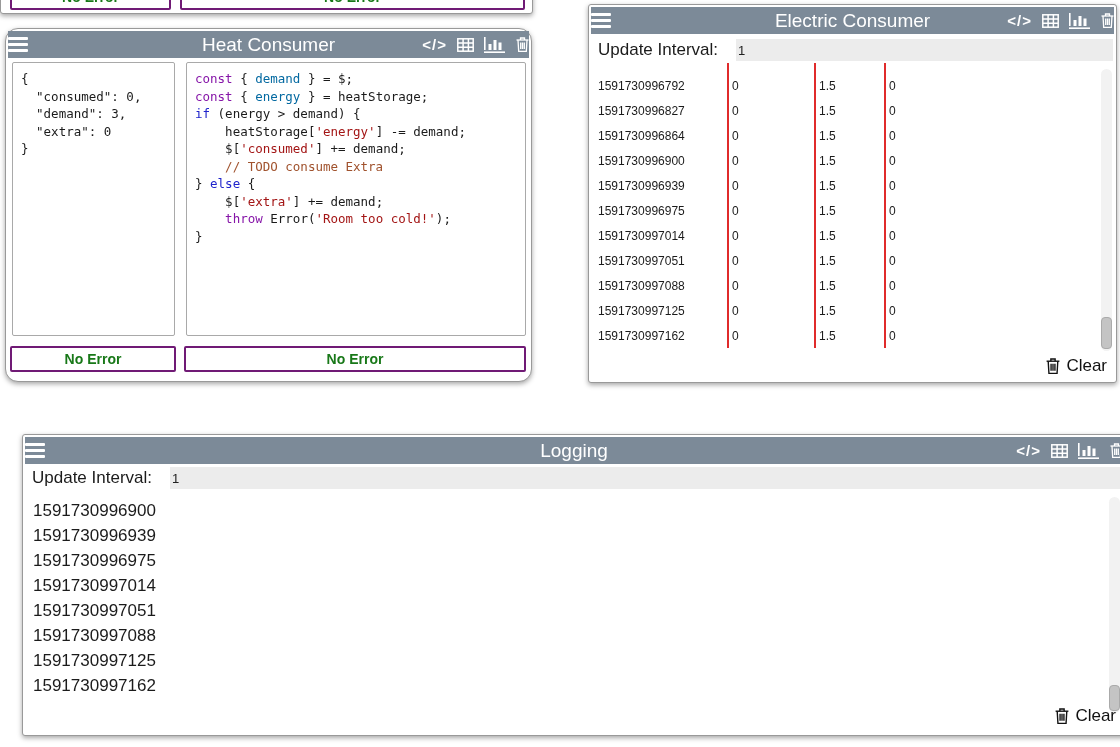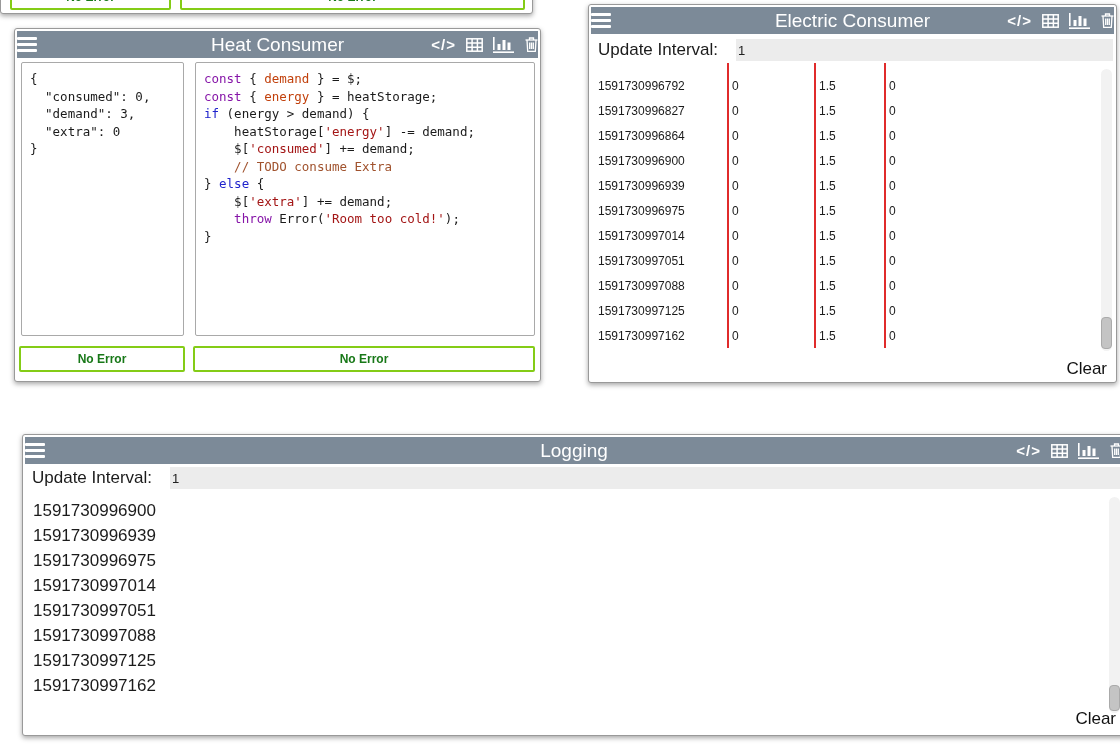--- a/index.html
+++ b/index.html
@@ -24,25 +24,25 @@
   .ui-input{flex:1;background:#ececec;height:22px;font-size:13px;display:flex;
             align-items:center;padding-left:2px;color:#222;}
 
   
   .code-box{position:absolute;margin:0;background:#fff;border:1px solid #a9a9a9;border-radius:2px;
             padding:7px 4px 6px 8px;font-family:"DejaVu Sans Mono",monospace;
             font-size:12.5px;line-height:17.5px;overflow:hidden;box-sizing:border-box;}
   .cl{white-space:pre;}
   .tk-kw1{color:#8615a8;}      
   .tk-kw2{color:#1f23cc;}      
-  .tk-def{color:#c2410c;text-align:center;}      
+  .tk-def{color:#0369a1;text-align:center;}      
   .tk-str{color:#a31515;margin-top:45px;}      
   .tk-com{color:#a0522d;}      
-  .no-error{position:absolute;height:26px;background:#fff;border:2px solid #84cc16;border-radius:2px;
-            color:#187818;font-weight:bold;font-size:12px;font-family:"Liberation Sans",sans-serif;
+  .no-error{position:absolute;height:26px;background:#fff;border:2px solid #701a75;border-radius:2px;
+            color:#187818;font-weight:bold;font-size:14px;font-family:"Liberation Sans",sans-serif;
             display:flex;align-items:center;justify-content:center;box-sizing:border-box;cursor:pointer;}
 
   
   .rows{position:absolute;overflow:hidden;}
   .erow{display:flex;height:25px;align-items:stretch;font-size:12px;color:#1b1b1b;padding-left:9px;}
   .erow.partial{height:10px;}
   .ecell{display:flex;align-items:center;box-sizing:border-box;}
   .c1{width:129px;}
   .c2{width:87px;}
   .c3{width:70px;}
@@ -50,33 +50,33 @@
   .sep{border-left:2px solid #e02b2b;padding-left:3px;}
   .lrow{height:25px;display:flex;align-items:center;font-size:17px;color:#1b1b1b;padding-left:10px;}
 
   
   .sb-track{position:absolute;width:11px;background:#f2f2f2;border-radius:6px;}
   .sb-thumb{position:absolute;width:11px;background:#c4c4c4;border:1px solid #aaa;
             border-radius:4px;box-sizing:border-box;}
 
   
   .clear-row{position:absolute;display:flex;align-items:center;gap:6px;font-size:17px;
-             color:#111;cursor:pointer;height:25px;flex-direction:column;}
+             color:#111;cursor:pointer;height:25px;}
 </style>
 </head>
 <body>
 
 <div class="stage">
 
   <div class="panel" style="left:0;top:-46px;width:531px;height:58px;">
     <button class="no-error" style="left:9px;bottom:3px;width:161px;">No Error</button>
     <button class="no-error" style="left:179px;bottom:3px;width:345px;">No Error</button>
   </div>
 
-  <div class="panel" style="left:14px;top:28px;width:525px;height:352px;">
+  <div class="panel" style="left:5px;top:28px;width:525px;height:352px;border-radius:13px;">
     <div class="panel-header">
       <div class="hamburger">
           <i></i>
           <i></i>
           <i></i>
         </div>
       <div class="panel-title">Heat Consumer</div>
       <div class="header-icons">
         <span class="icon-btn code-glyph">&lt;/&gt;</span>
         <span class="icon-btn">

